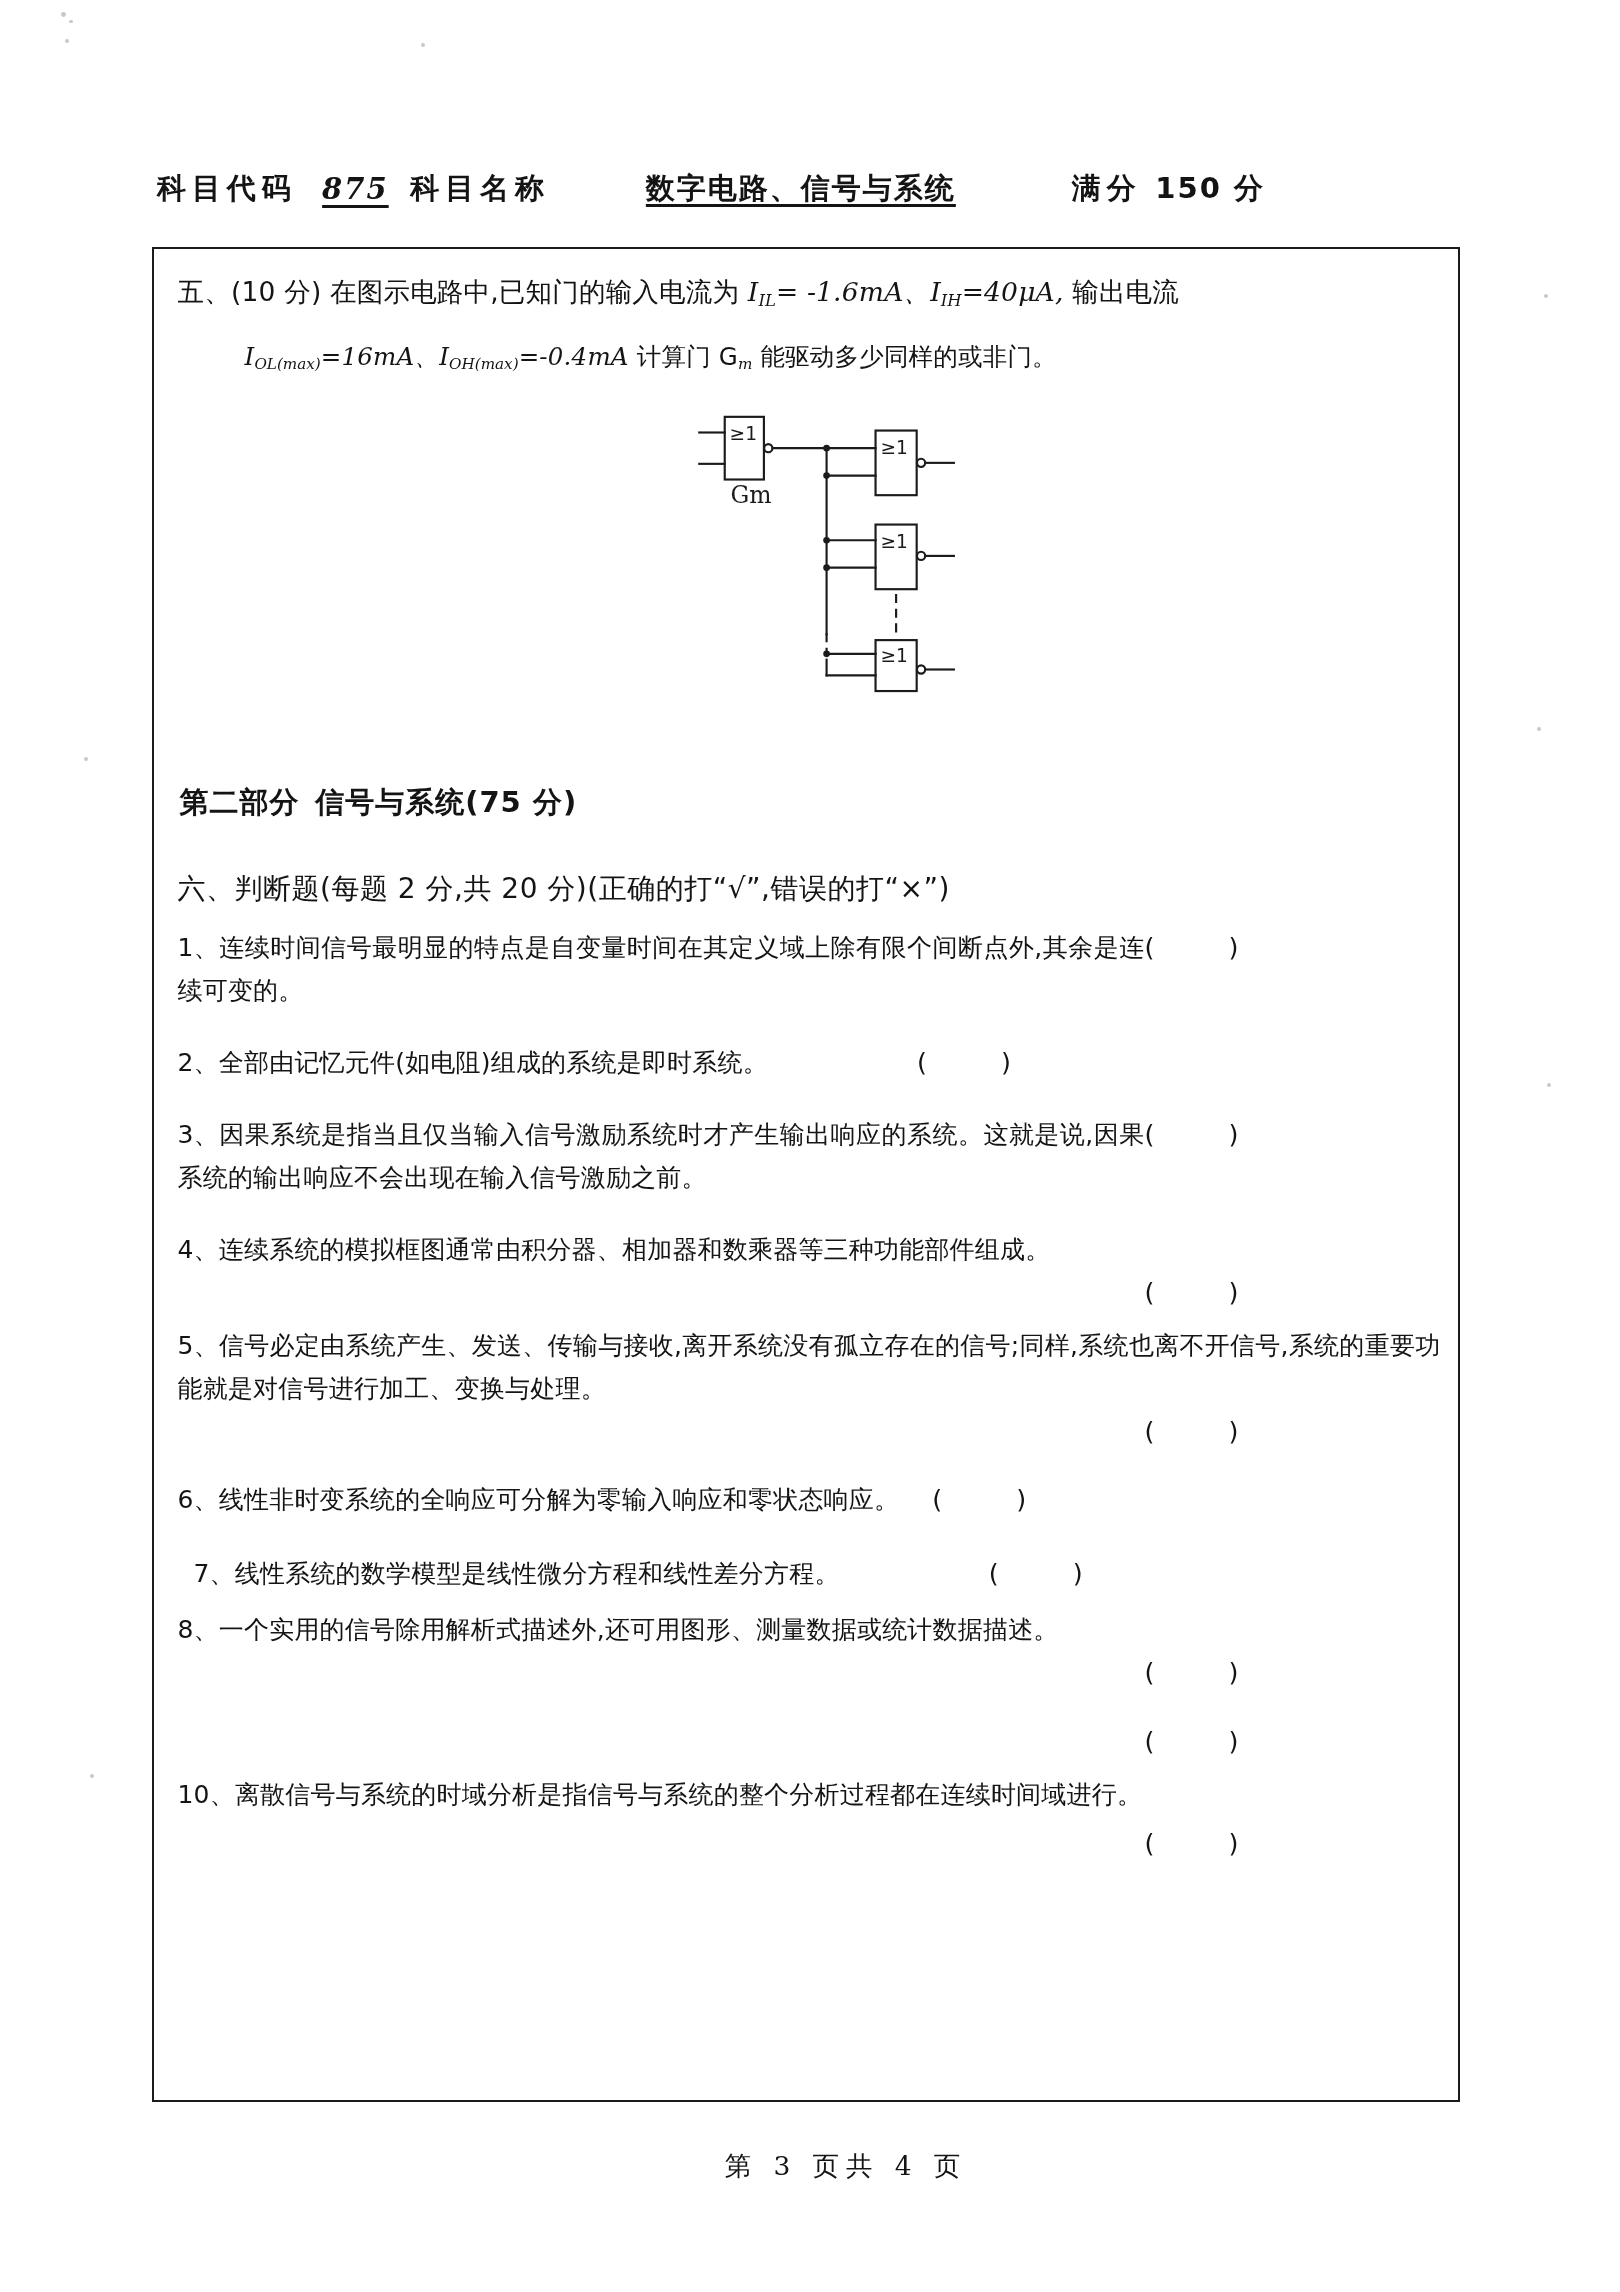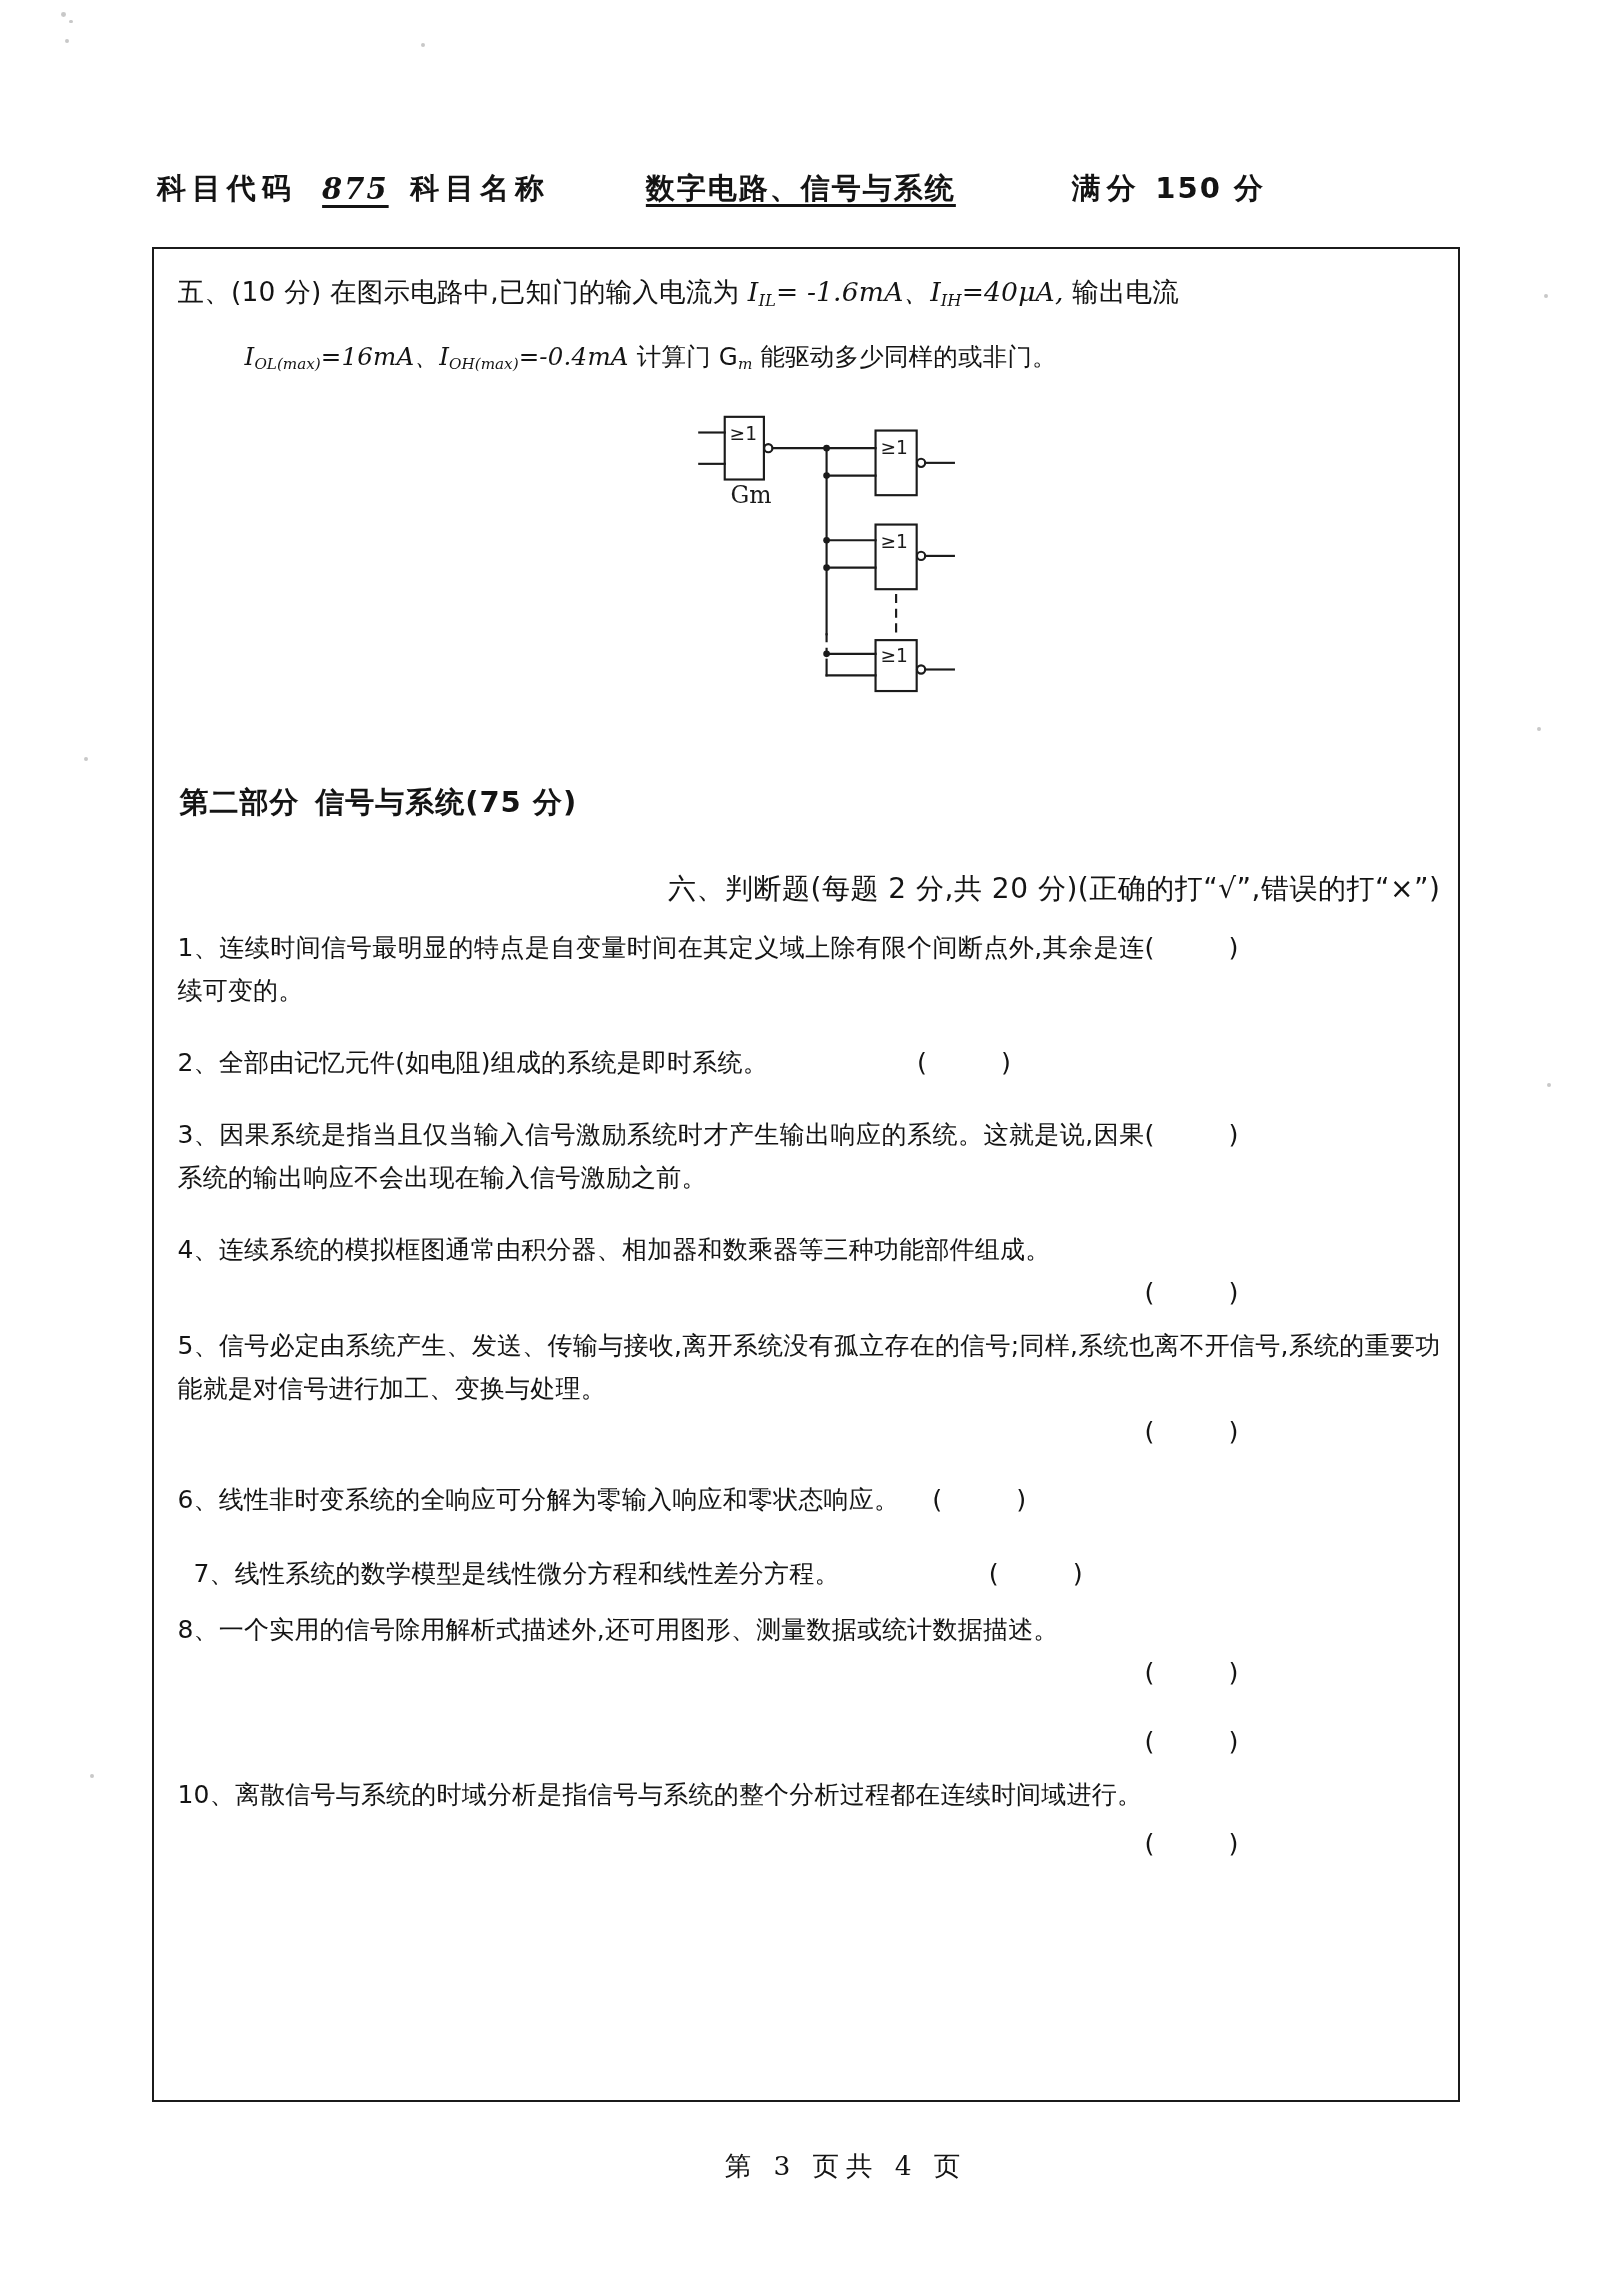--- a/index.html
+++ b/index.html
@@ -101,21 +101,20 @@
     font-weight: bold;
     letter-spacing: 1px;
   }
   .part-head .sp { display: inline-block; width: 15.7px; }
 
   .sec-head {
     margin: 47px 0 0 0;
     font-size: 28px;
     letter-spacing: 0.5px;
     white-space: nowrap;
-    text-align: right;
   }
 
   
   .jlist { margin-top: 17.6px; }
   .jitem { position: relative; margin-bottom: 9.8px; }
   .paren {
     display: inline-block;
     letter-spacing: 33px;
     font-size: 25.5px;
   }

